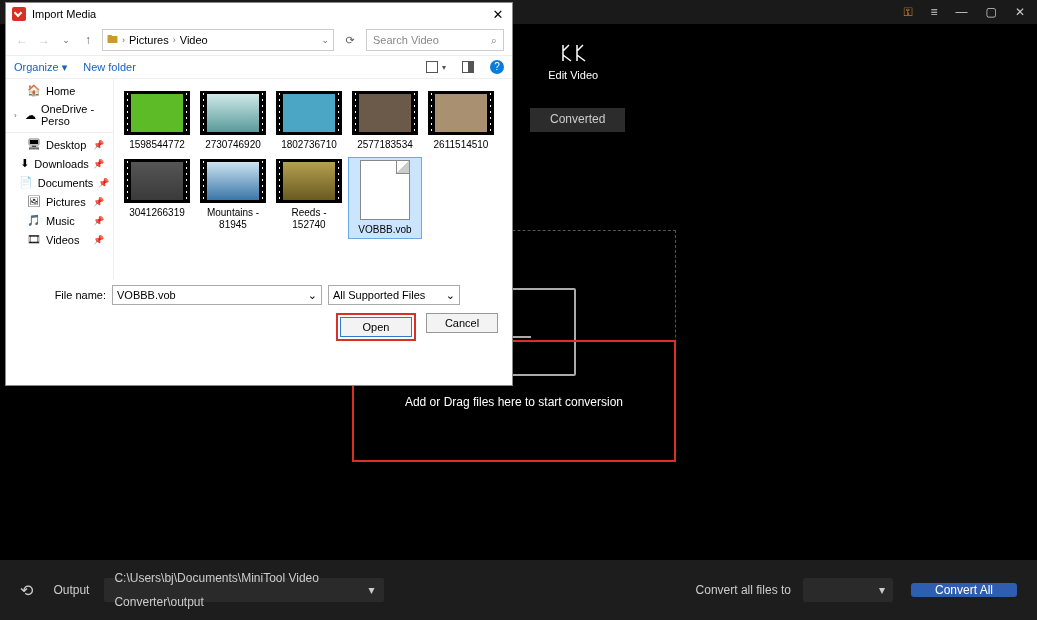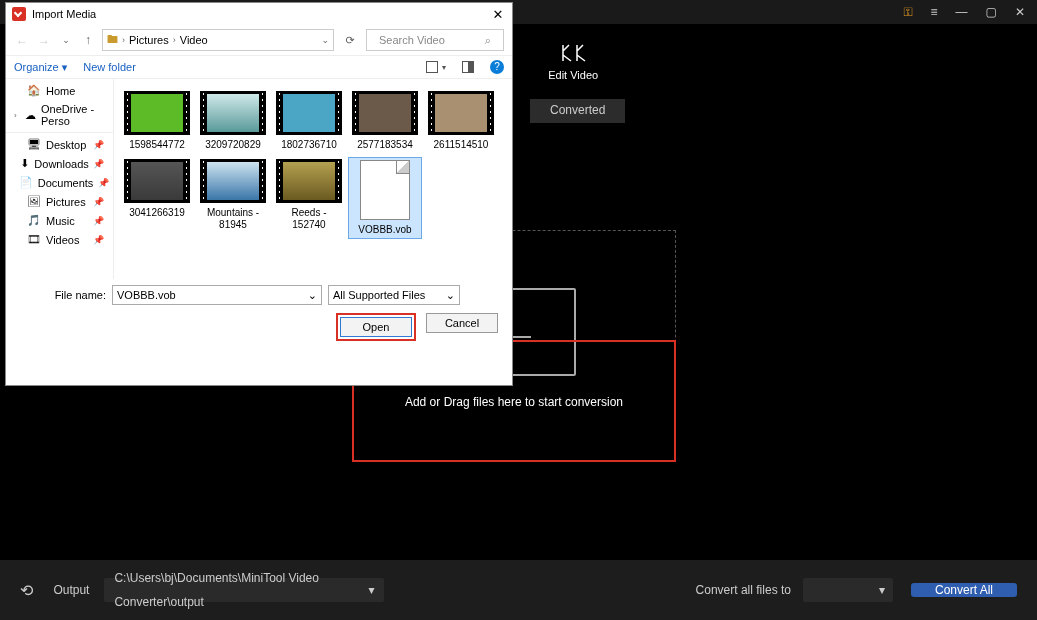--- a/index.html
+++ b/index.html
@@ -9,21 +9,21 @@
 .appbar { position:absolute; top:0; left:0; right:0; height:24px; background:#1a1a1a; display:flex; justify-content:flex-end; align-items:center; gap:18px; padding-right:12px; }
 .appbar span { font-size:12px; color:#ccc; }
 .appbar .key { color:#f0a020; }
 
 
 .toptools { position:absolute; top:24px; left:0; right:0; height:75px; display:flex; justify-content:center; gap:36px; align-items:center; }
 .tt-item { display:flex; flex-direction:column; align-items:center; gap:6px; font-size:11px; color:#fff; }
 .tt-icon { width:28px; height:20px; }
 
 
-.tabrow { position:absolute; top:99px; left:0; right:0; height:24px; display:flex;text-align:right; }
+.tabrow { position:absolute; top:108px; left:0; right:0; height:24px; display:flex;text-align:right; }
 .tabrow .tab { padding:4px 20px; font-size:12px; color:#ccc; background:#2c2c2c; }
 
 
 .dropzone { position:absolute; top:230px; left:352px; width:324px; height:232px; border:1px dashed #555; }
 .folder-icon { position:absolute; top:288px; left:452px; width:124px; height:88px; border:2px solid #aaa; border-radius:2px; }
 .folder-tab { position:absolute; top:278px; left:452px; width:50px; height:12px; border:2px solid #aaa; border-bottom:none; border-radius:2px 2px 0 0; }
 .plus-v { position:absolute; top:316px; left:510px; width:2px; height:40px; background:#aaa; }
 .plus-h { position:absolute; top:336px; left:491px; width:40px; height:2px; background:#aaa; }
 .drop-text { position:absolute; top:395px; left:352px; width:324px; text-align:center; font-size:12px; color:#fff; }
 .redbox { position:absolute; top:340px; left:352px; width:324px; height:122px; border:2px solid #d93025; pointer-events:none; }
@@ -46,21 +46,21 @@
 .dlg-title .txt { flex:1; }
 .dlg-title .close { width:28px; text-align:center; font-size:13px; }
 
 .dlg-nav { height:30px; display:flex; align-items:center; padding:0 8px; gap:6px; }
 .dlg-nav .arrow { color:#666; font-size:12px; width:16px; text-align:center; }
 .dlg-nav .arrow.disabled { color:#ccc; }
 .dlg-nav .path { flex:1; height:22px; border:1px solid #ccc; display:flex; align-items:center; padding:0 4px; gap:4px; }
 .dlg-nav .path .fld { color:#c99a2e; }
 .dlg-nav .path .chev { color:#666; font-size:9px; }
 .dlg-nav .refresh { width:20px; text-align:center; color:#555; }
-.dlg-nav .search { width:138px; height:22px; border:1px solid #ccc; display:flex; align-items:center; justify-content:space-between; padding:0 12px; color:#888; }
+.dlg-nav .search { width:138px; height:22px; border:1px solid #ccc; display:flex; align-items:center; justify-content:space-between; padding:0 6px; color:#888; }
 
 .dlg-tools { height:24px; border-top:1px solid #eee; border-bottom:1px solid #eee; display:flex; align-items:center; padding:0 8px; gap:16px; color:#1860c0; }
 .dlg-tools .sp { flex:1; }
 .dlg-tools .squares { color:#555; display:flex; gap:4px; align-items:center; }
 .dlg-tools .squares div { width:12px; height:12px; border:1px solid #555; }
 .dlg-tools .help { width:14px; height:14px; border-radius:50%; background:#0a7dd8; color:#fff; text-align:center; font-size:10px; line-height:14px; }
 
 .dlg-body { display:flex; height:200px; }
 .sidebar { width:108px; border-right:1px solid #eee; overflow:hidden; }
 .sidebar .sec { padding:2px 0; }
@@ -250,21 +250,21 @@
           </div>
       </div>
     </div>
     <div class="filegrid">
       <div class="fitem">
           <div class="thumb t-green"></div>
           <div class="lbl">1598544772</div>
         </div>
       <div class="fitem">
           <div class="thumb t-water"></div>
-          <div class="lbl">3209720829</div>
+          <div class="lbl">2730746920</div>
         </div>
       <div class="fitem">
           <div class="thumb t-anim"></div>
           <div class="lbl">1802736710</div>
         </div>
       <div class="fitem">
           <div class="thumb t-hall"></div>
           <div class="lbl">2577183534</div>
         </div>
       <div class="fitem">

